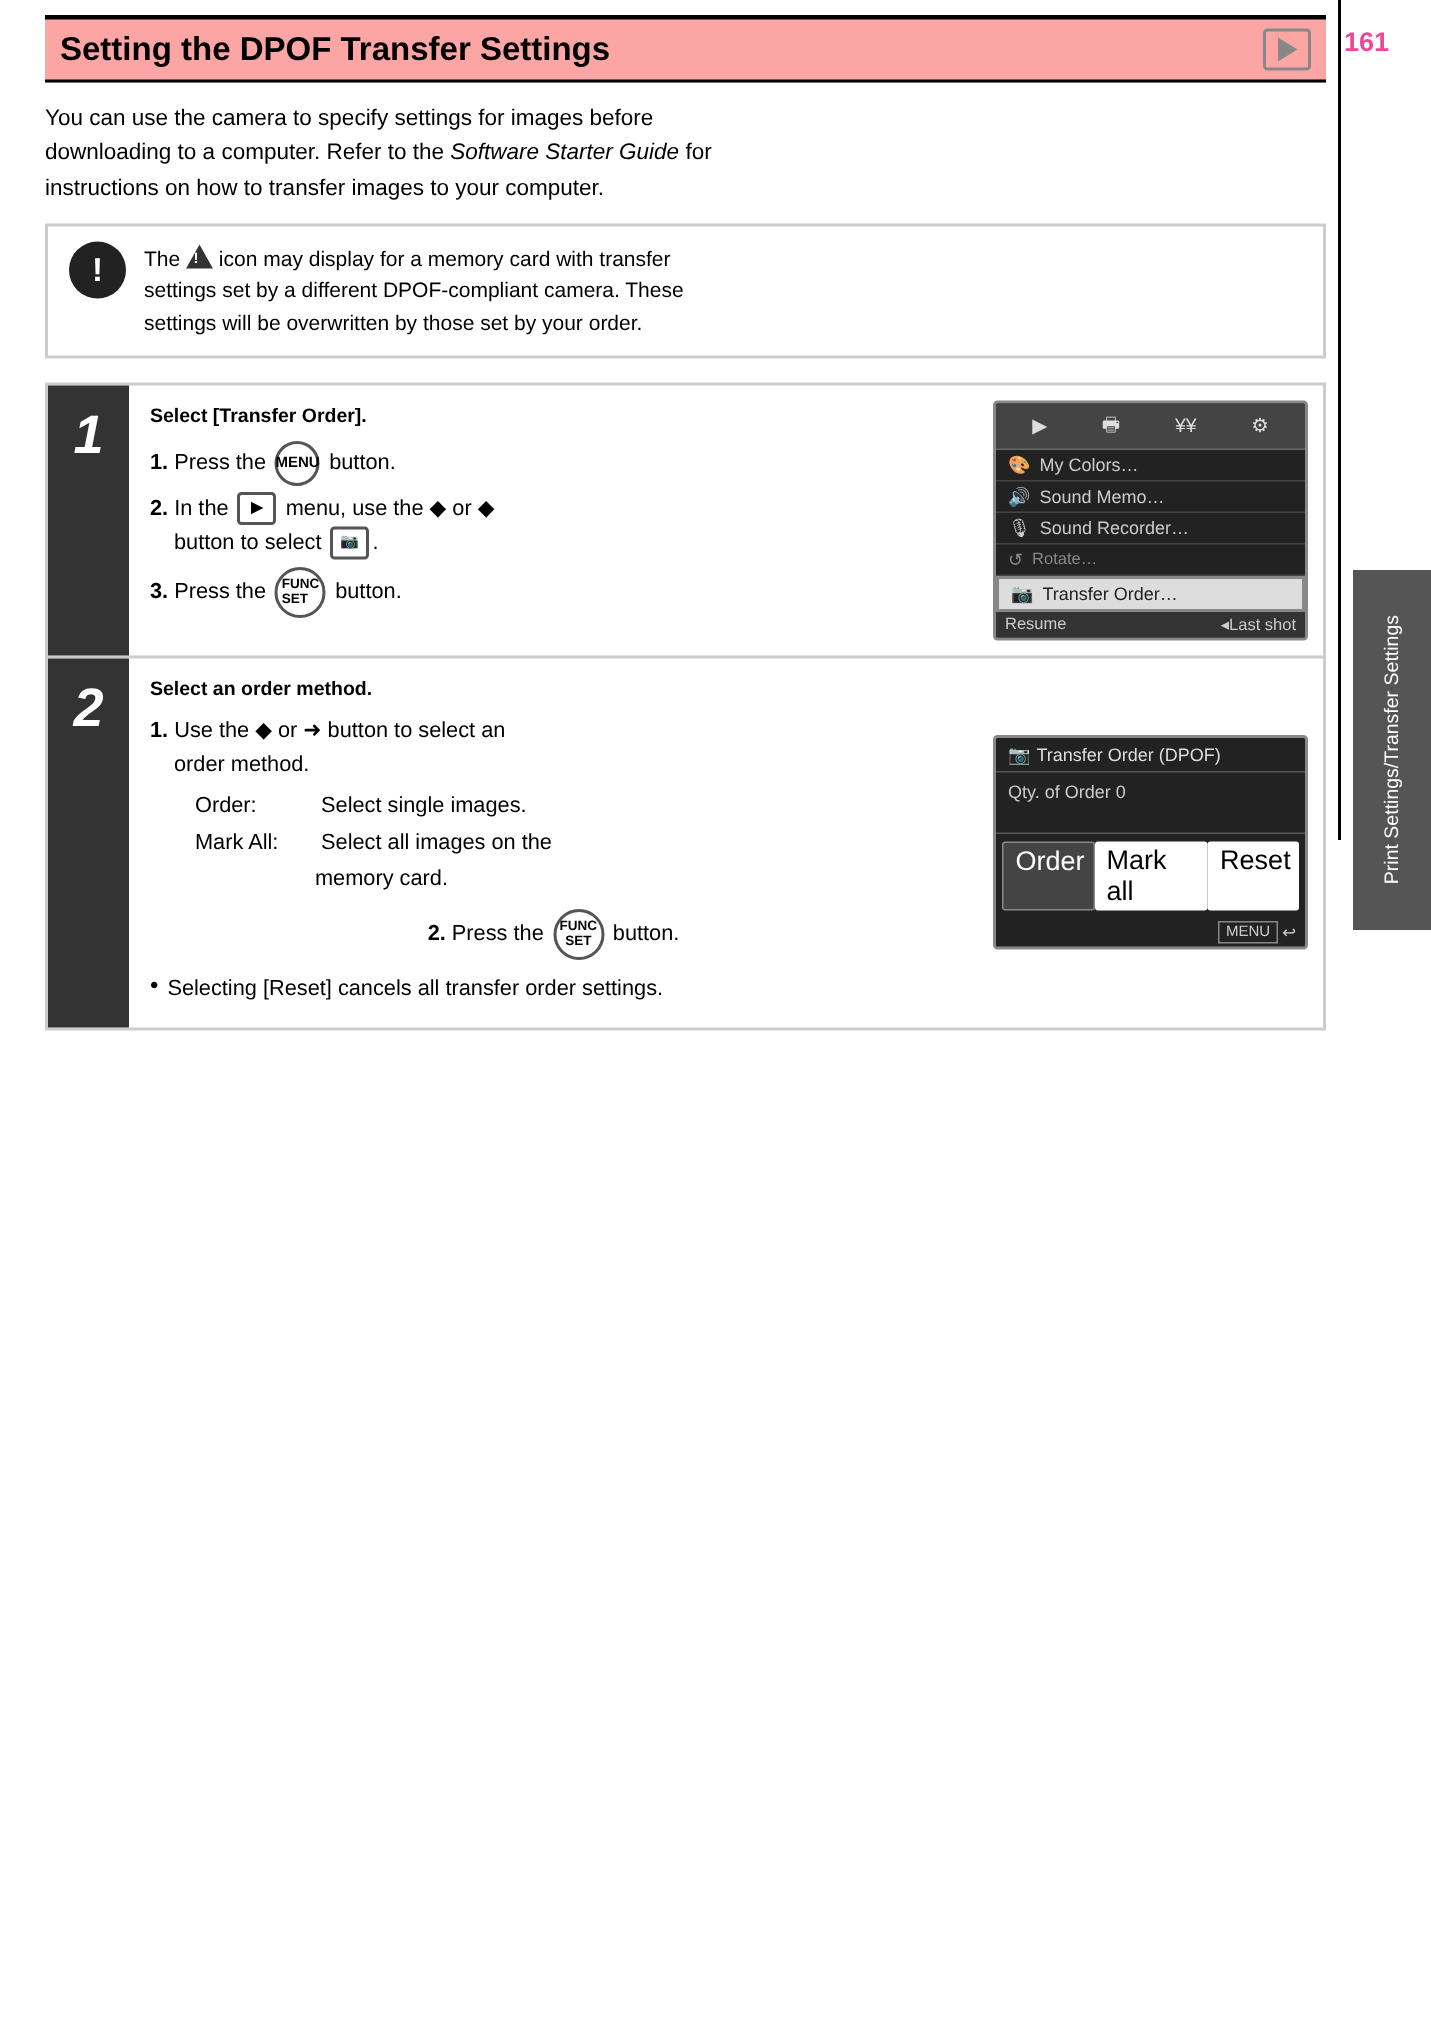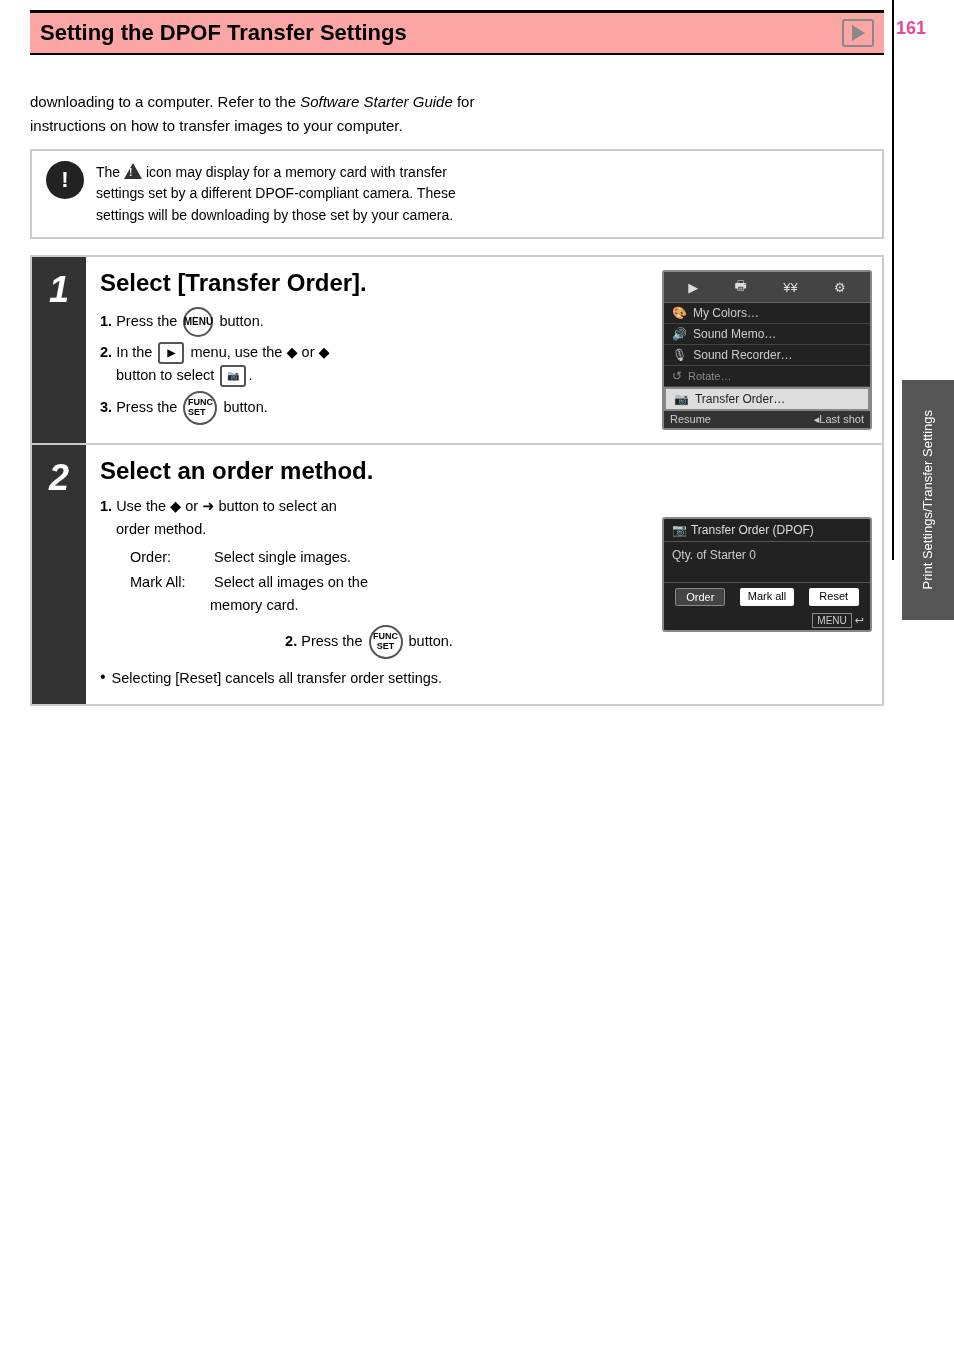--- a/index.html
+++ b/index.html
@@ -182,21 +182,21 @@
       justify-content: center;
       padding-top: 12px;
     }
 
     
     .step-content {
       flex: 1;
       padding: 12px 14px 14px 14px;
     }
     .step-title {
-      font-size: 24px;
+      font-size: 13px;
       font-weight: bold;
       margin-bottom: 10px;
     }
     .step-instructions {
       font-size: 14.5px;
       line-height: 1.6;
     }
     .step-instructions .sub-item {
       margin-bottom: 4px;
     }
@@ -320,24 +320,24 @@
       display: flex;
       justify-content: space-around;
       padding: 5px 4px;
       border-top: 1px solid #555;
       margin-top: 14px;
     }
     .screen2-btn {
       background: #fff;
       color: #000;
       padding: 2px 8px;
-      font-size: 11px;
+      font-size: 18px;
       border-radius: 2px;
       min-width: 50px;
-      text-align: center;
+      text-align: left;
     }
     .screen2-btn.active {
       background: #444;
       color: #fff;
       border: 1px solid #888;
     }
     .screen2-footer {
       display: flex;
       justify-content: flex-end;
       padding: 2px 6px;
@@ -382,33 +382,33 @@
 <div class="main-content">
 
   <div class="title-bar">
     <span class="title-text">Setting the DPOF Transfer Settings</span>
     <div class="play-icon-box">
       <div class="play-triangle"></div>
     </div>
   </div>
 
   <p class="intro-text">
-    <br>
+    <span>You can use the camera to specify settings for images before</span><br>
     <span>downloading to a computer. Refer to the </span><em>Software Starter Guide</em><span> for</span><br>
     <span>instructions on how to transfer images to your computer.</span><br>
   </p>
 
   <div class="warning-box">
     <div class="warning-icon">!</div>
     <div class="warning-text">
       <span>The </span>
       <span class="warning-triangle"></span>
       <span> icon may display for a memory card with transfer</span><br>
       <span>settings set by a different DPOF-compliant camera. These</span><br>
-      <span>settings will be downloading by those set by your camera.</span>
+      <span>settings will be overwritten by those set by your order.</span>
     </div>
   </div>
 
   <div class="steps-container">
 
     <div class="step-block">
       <div class="step-number">1</div>
       <div class="step-content">
         <div class="step-title">Select [Transfer Order].</div>
         <div class="step-instructions">
@@ -503,21 +503,21 @@
         </div>
       </div>
       <div class="step-image">
 
         <div class="camera-screen2">
           <div class="screen2-title">
             <span>📷</span>
             <span>Transfer Order (DPOF)</span>
           </div>
           <div class="screen2-qty">
-            <span>Qty. of Starter</span>
+            <span>Qty. of Order</span>
             <span> 0</span>
           </div>
           <div class="screen2-buttons">
             <div class="screen2-btn active">Order</div>
             <div class="screen2-btn">Mark all</div>
             <div class="screen2-btn">Reset</div>
           </div>
           <div class="screen2-footer">
             <span class="menu-label">MENU</span>
             <span>↩</span>

